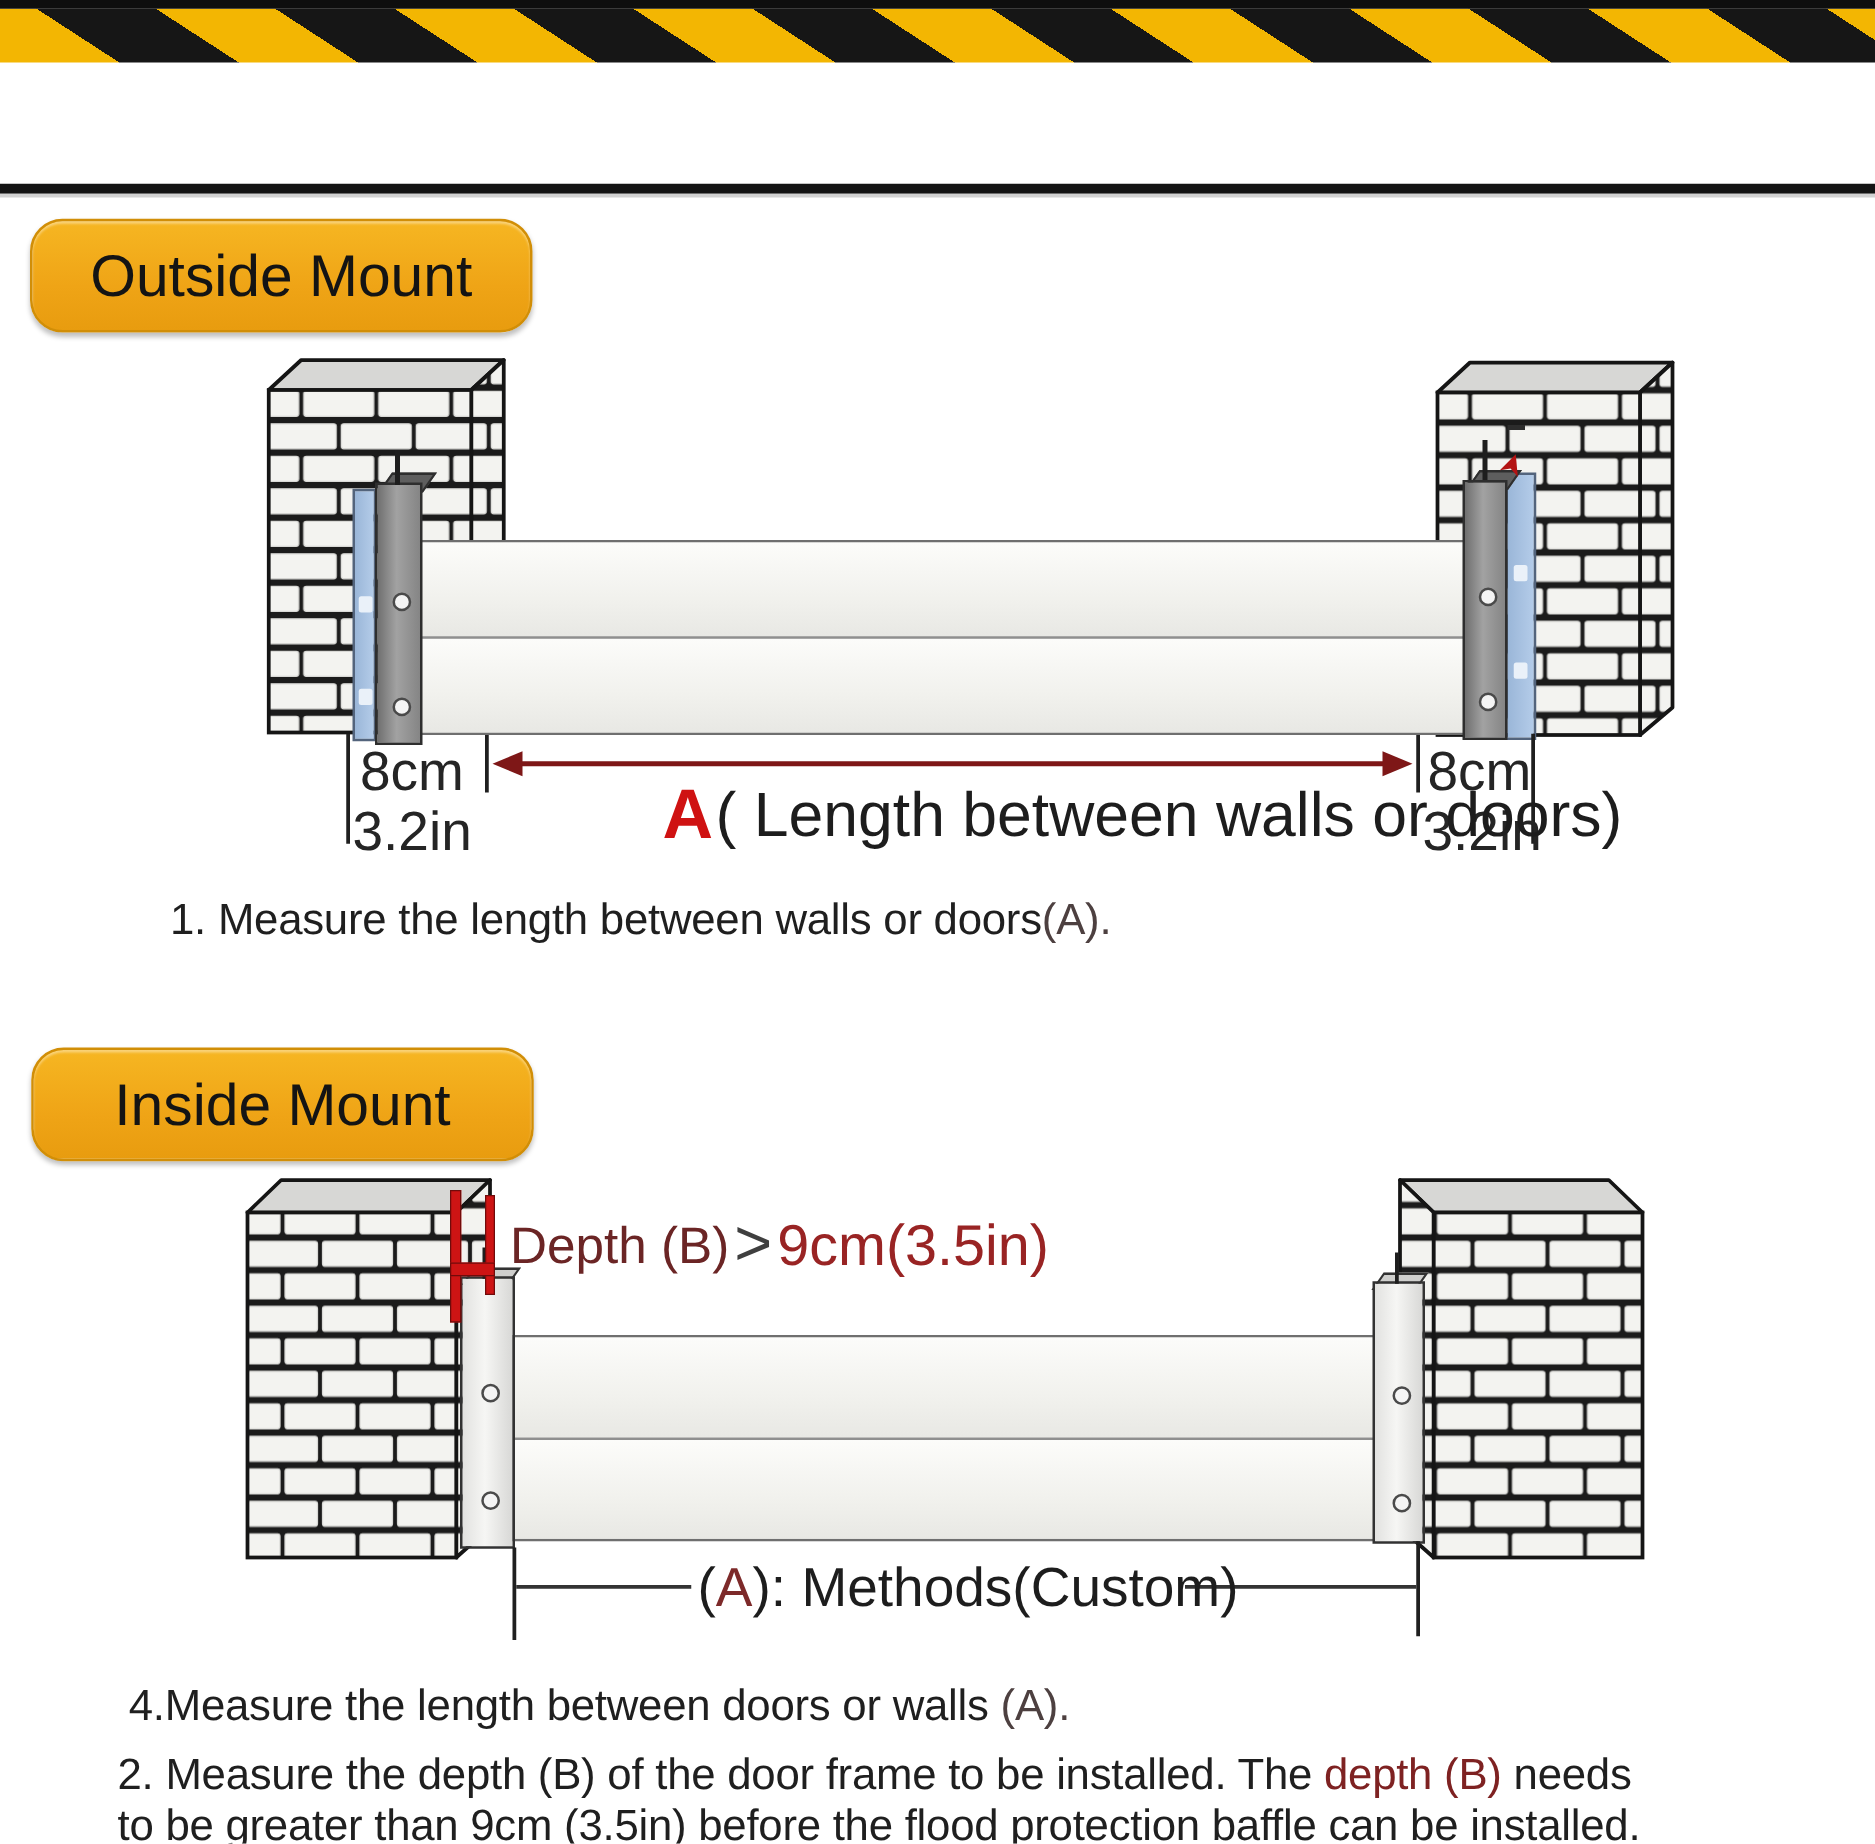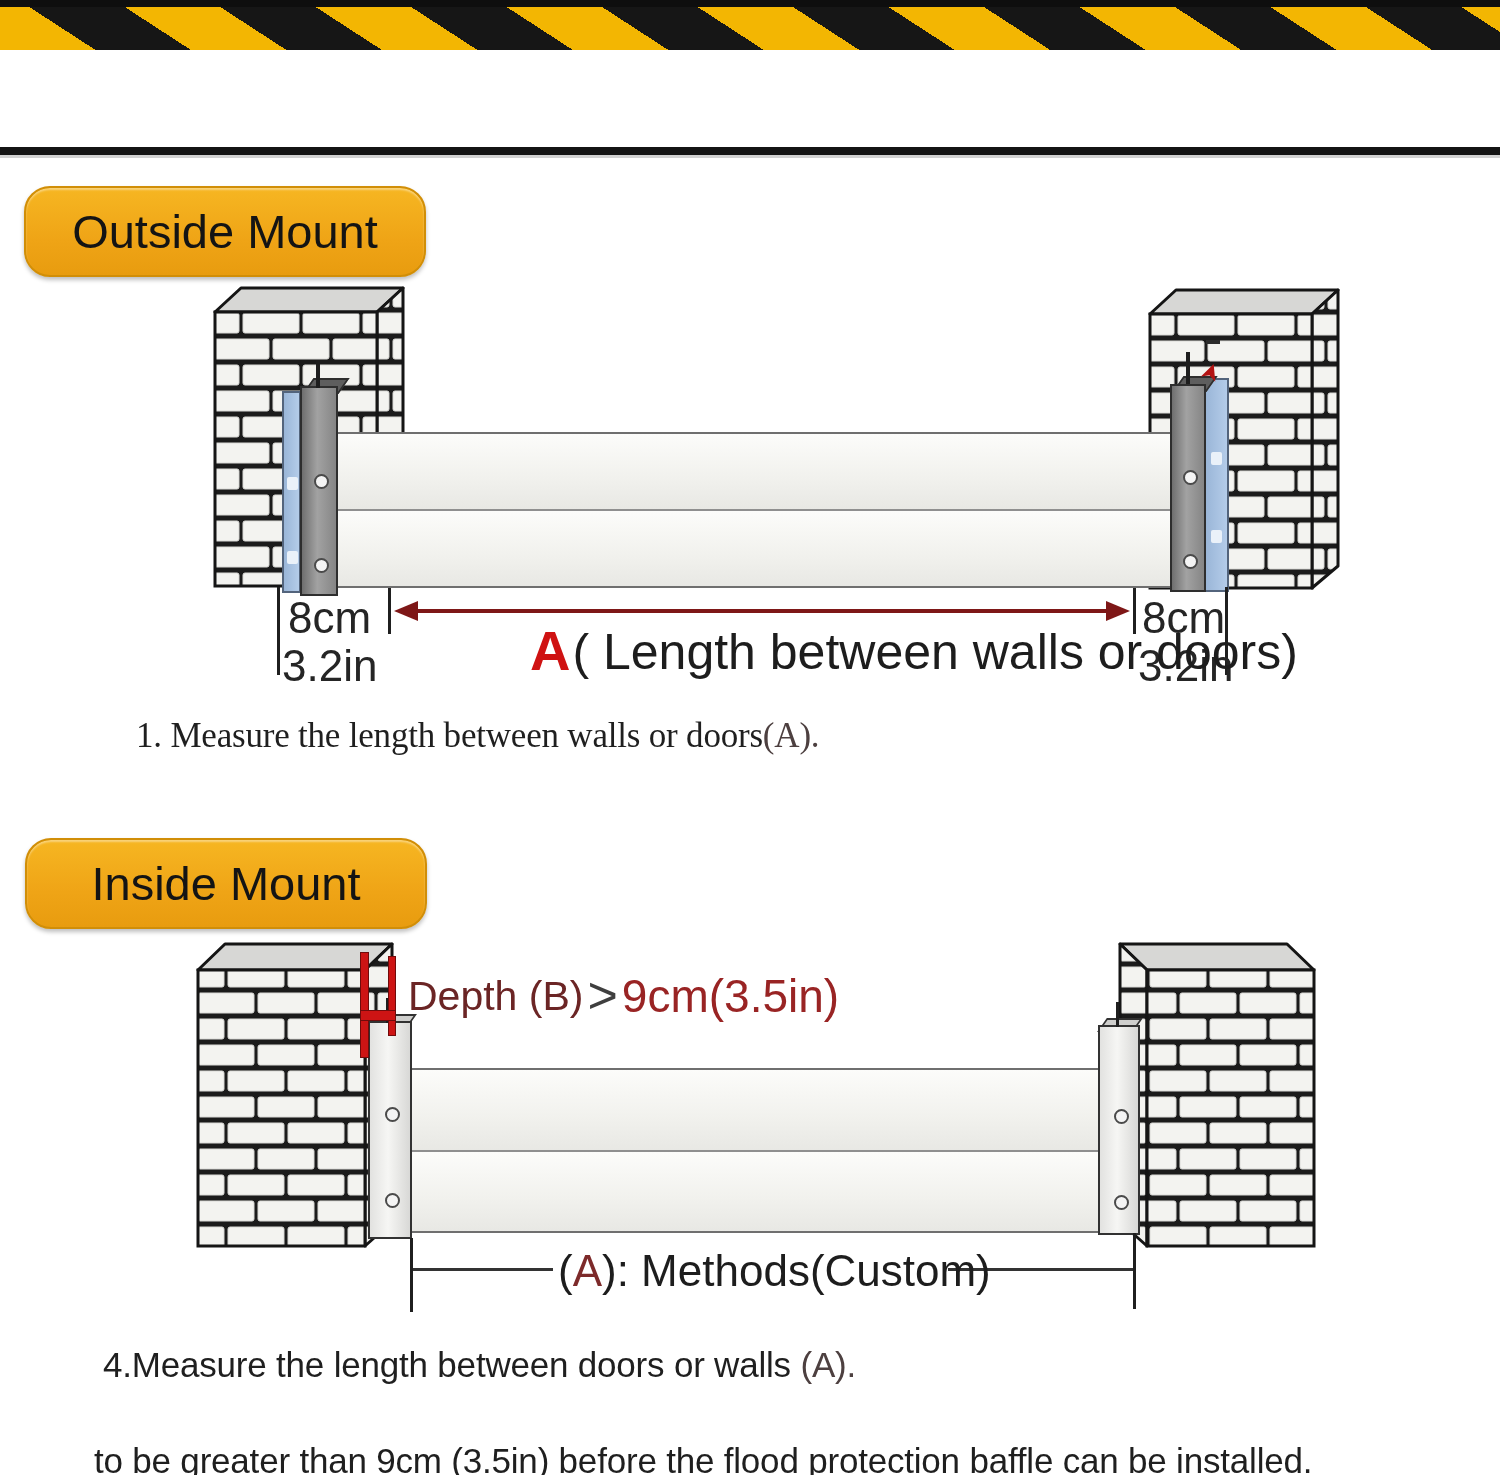--- a/index.html
+++ b/index.html
@@ -88,21 +88,21 @@
     </pattern>
   </defs>
 </svg>
 
 <div id="page">
 
   <div class="abs" id="hazard"></div>
   <div class="abs" id="divider1"></div>
   <div class="abs" id="divider2"></div>
 
-  <div class="abs badge" style="left:24px;top:186px;">
+  <div class="abs badge" style="left:24px;top:175px;">
     <span>Outside Mount</span>
   </div>
 
   <div class="abs" style="left:0;top:260px;width:1500px;height:460px;">
 
     <svg class="abs" style="left:211px;top:24px;" width="196" height="306">
       <polygon points="4,28 166,28 192,4 30,4" fill="#d7d7d5" stroke="#151515" stroke-width="3" stroke-linejoin="round"></polygon>
       <polygon points="166,28 192,4 192,280 166,302" fill="url(#brickP)" stroke="#151515" stroke-width="3" stroke-linejoin="round"></polygon>
       <rect x="4" y="28" width="162" height="274" fill="url(#brickP)" stroke="#151515" stroke-width="3"></rect>
     </svg>
@@ -155,21 +155,21 @@
     <div class="abs dimtext" style="left:282px;top:381px;">3.2in</div>
     <div class="abs dimtext" style="left:1142px;top:333px;">8cm</div>
     <div class="abs dimtext" style="left:1138px;top:381px;">3.2in</div>
 
     <div class="abs spanlabel" style="left:530px;top:366px;">
       <span class="a">A</span>
       <span class="t">( Length between walls or doors)</span>
     </div>
   </div>
 
-  <div class="abs step" style="left:136px;top:716px;font-family:Liberation Serif, serif;">
+  <div class="abs step" style="left:136px;top:716px;">
     <span>1. Measure the length between walls or doors</span><span class="muted-a">(A).</span>
   </div>
 
   <div class="abs badge" style="left:25px;top:838px;">
     <span>Inside Mount</span>
   </div>
 
   <div class="abs" style="left:0;top:930px;width:1500px;height:400px;">
 
     <svg class="abs" style="left:196px;top:8px;" width="198" height="312">
@@ -219,17 +219,20 @@
     <div class="abs dimline" style="left:413px;top:338px;width:140px;"></div>
     <div class="abs dimline" style="left:948px;top:338px;width:185px;"></div>
     <div class="abs dim-a-label" style="left:558px;top:316px;">
       <span>(</span><span class="a">A</span><span>): Methods(Custom)</span>
     </div>
   </div>
 
   <div class="abs step" style="left:103px;top:1345px;">
     <span>4.Measure the length between doors or walls </span><span class="muted-a">(A).</span>
   </div>
+  <div class="abs step" style="left:94px;top:1400px;">
+    <span>2. Measure the depth (B) of the door frame to be installed. The </span><span class="maroon">depth (B)</span><span> needs</span>
+  </div>
   <div class="abs step" style="left:94px;top:1441px;">
     <span>to be greater than 9cm (3.5in) before the flood protection baffle can be installed.</span>
   </div>
 
 </div>
 
 </body></html>

